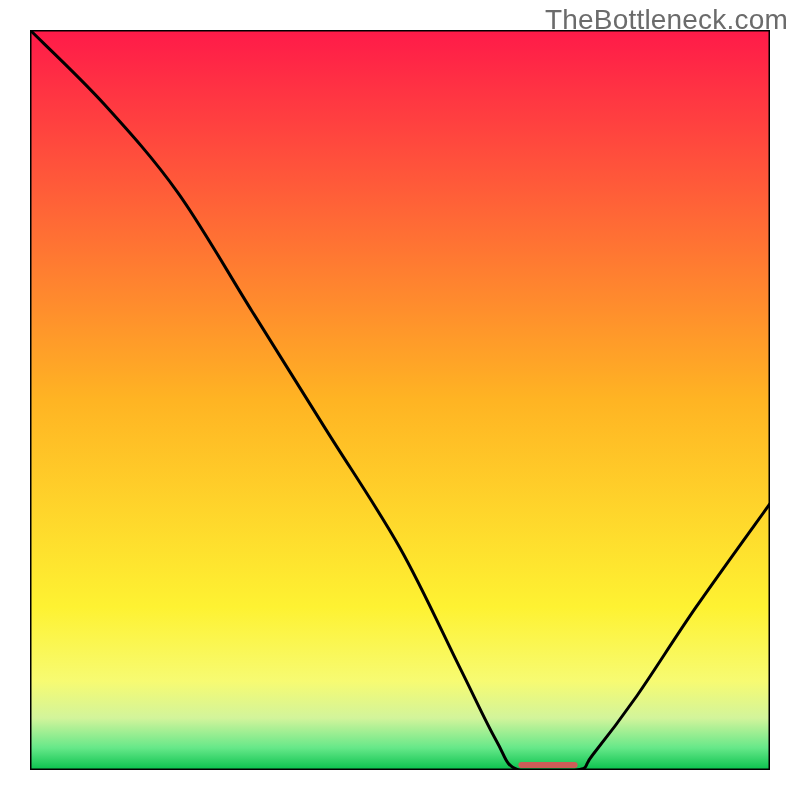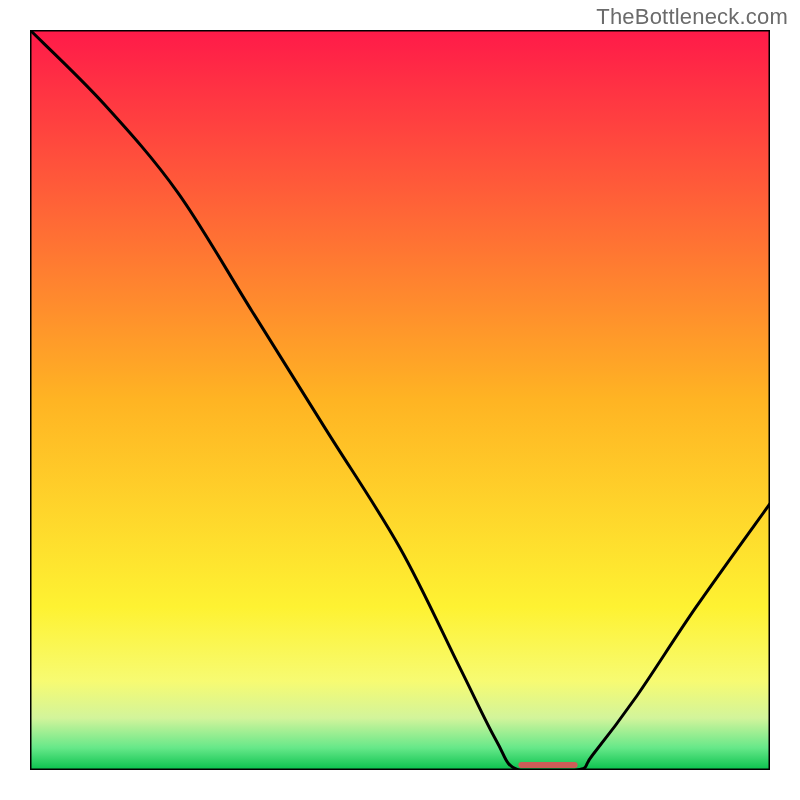--- a/index.html
+++ b/index.html
@@ -13,21 +13,21 @@
   .container {
     position: relative;
     width: 800px;
     height: 800px;
   }
   .watermark {
     position: absolute;
     top: 4px;
     right: 12px;
     color: #6b6b6b;
-    font-size: 22px;
+    font-size: 28px;
     letter-spacing: 0.2px;
   }
   .plot {
     position: absolute;
     left: 30px;
     top: 30px;
     width: 740px;
     height: 740px;
   }
 </style>

